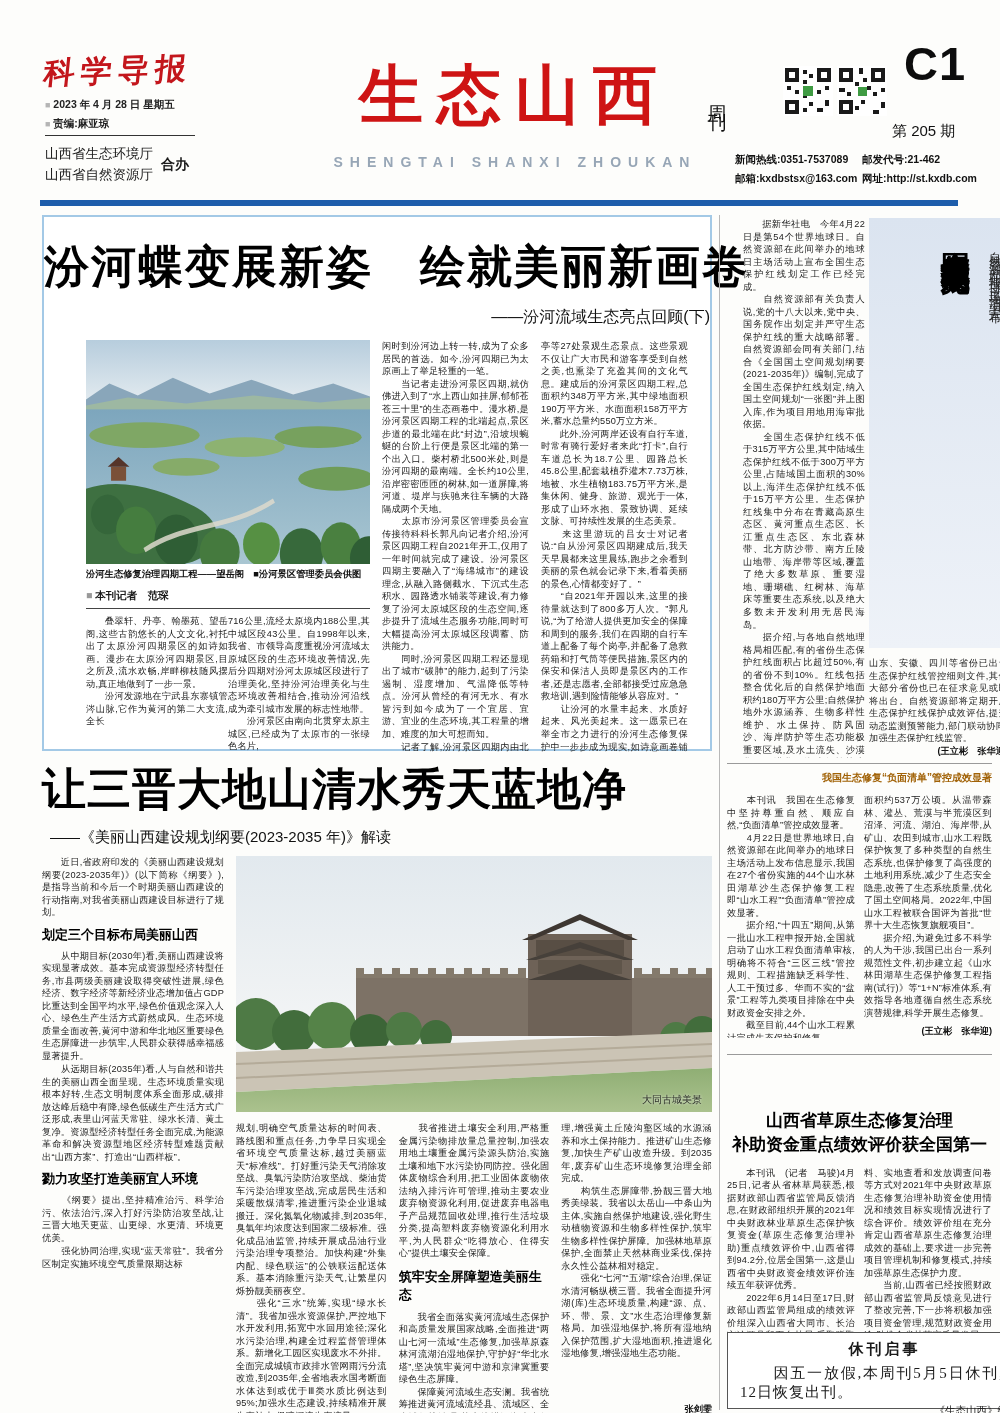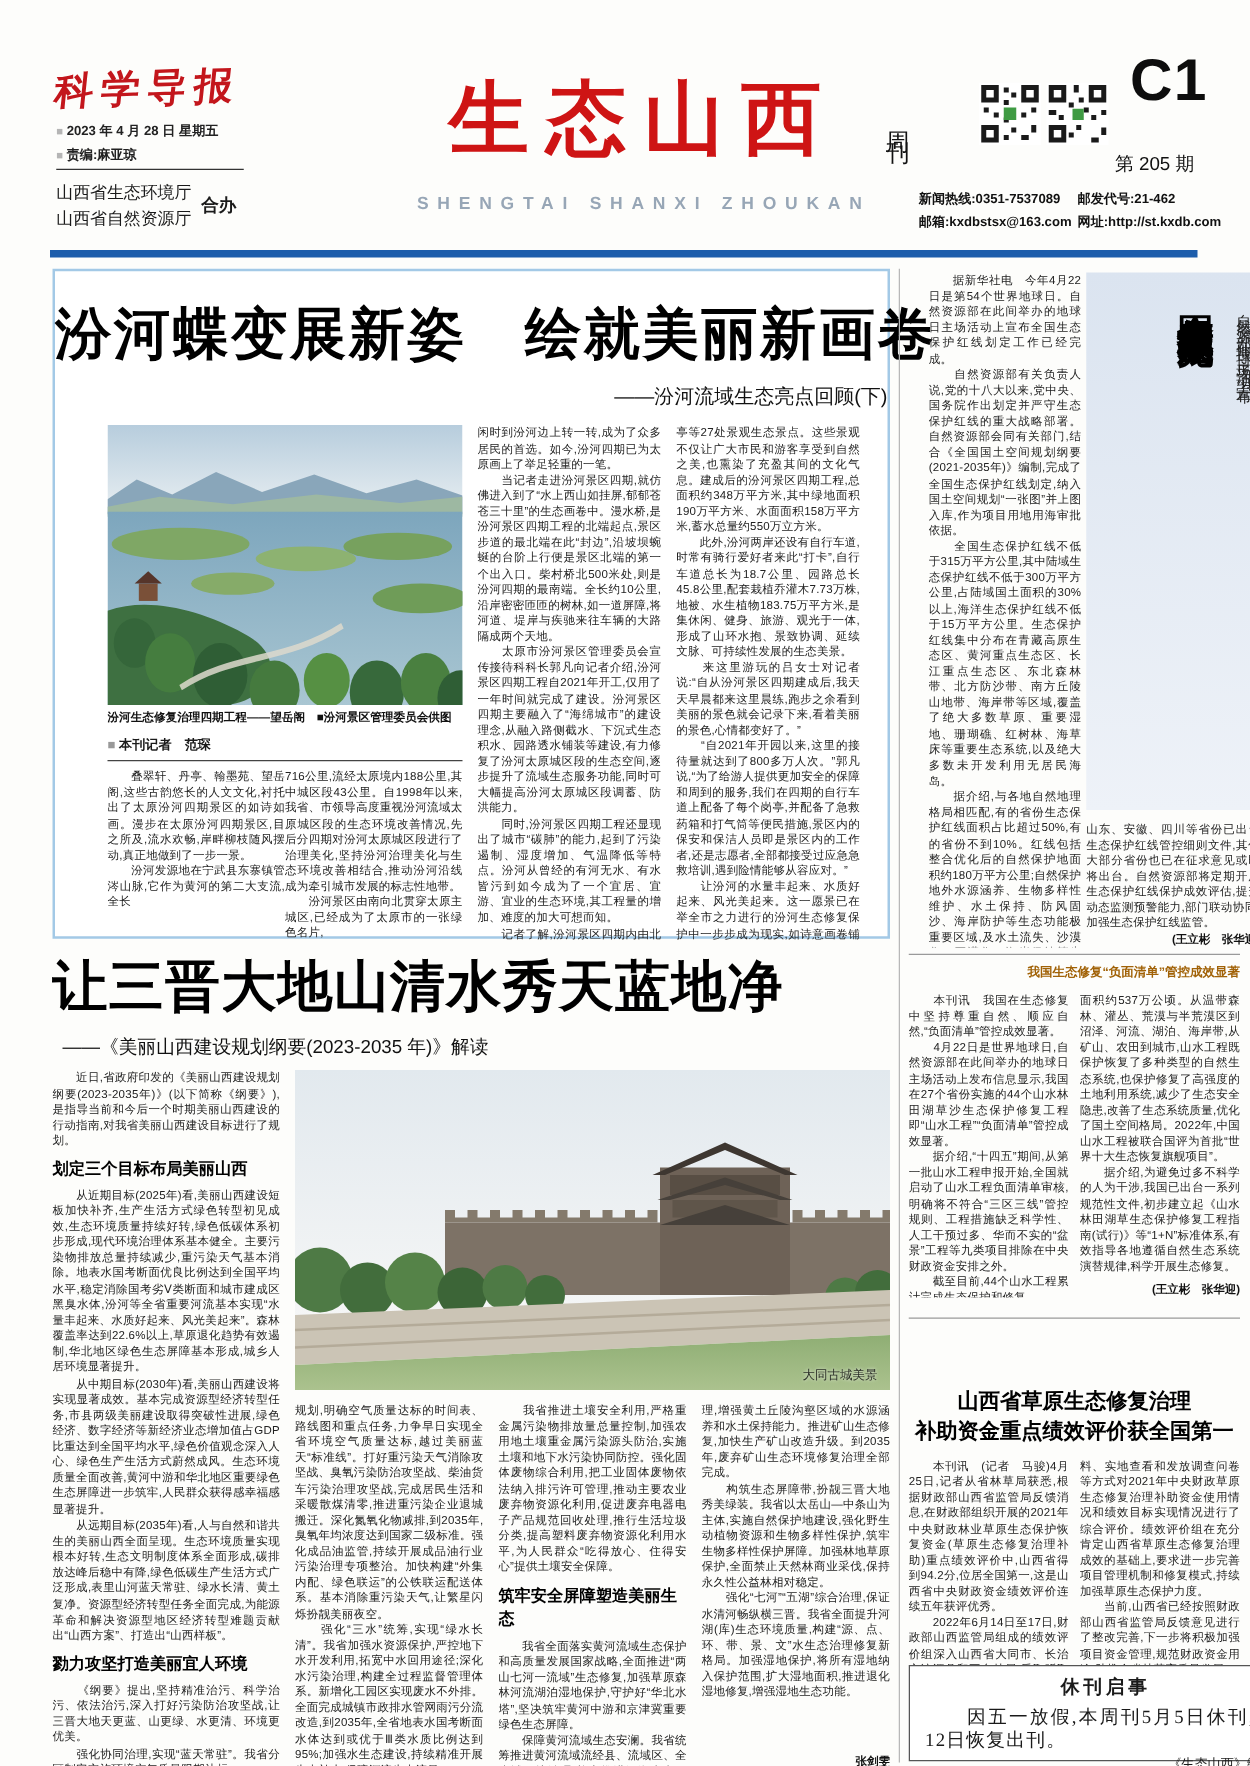--- a/index.html
+++ b/index.html
@@ -263,21 +263,20 @@
     </div>
   </div>
 
   <div class="article2">
     <div class="a2-headline">让三晋大地山清水秀天蓝地净</div>
     <div class="a2-subtitle">——《美丽山西建设规划纲要(2023-2035 年)》解读</div>
     <div class="a2-body">
       <div class="a2-left">
         <div class="bt">　　近日,省政府印发的《美丽山西建设规划纲要(2023-2035年)》(以下简称《纲要》),是指导当前和今后一个时期美丽山西建设的行动指南,对我省美丽山西建设目标进行了规划。</div>
         <div class="sec-head">划定三个目标布局美丽山西</div>
-        <div class="bt">　　从近期目标(2025年)看,美丽山西建设短板加快补齐,生产生活方式绿色转型初见成效,生态环境质量持续好转,绿色低碳体系初步形成,现代环境治理体系基本健全。主要污染物排放总量持续减少,重污染天气基本消除。地表水国考断面优良比例达到全国平均水平,稳定消除国考劣Ⅴ类断面和城市建成区黑臭水体,汾河等全省重要河流基本实现“水量丰起来、水质好起来、风光美起来”。森林覆盖率达到22.6%以上,草原退化趋势有效遏制,华北地区绿色生态屏障基本形成,城乡人居环境显著提升。</div>
         <div class="bt">　　从中期目标(2030年)看,美丽山西建设将实现显著成效。基本完成资源型经济转型任务,市县两级美丽建设取得突破性进展,绿色经济、数字经济等新经济业态增加值占GDP比重达到全国平均水平,绿色价值观念深入人心、绿色生产生活方式蔚然成风。生态环境质量全面改善,黄河中游和华北地区重要绿色生态屏障进一步筑牢,人民群众获得感幸福感显著提升。</div>
         <div class="bt">　　从远期目标(2035年)看,人与自然和谐共生的美丽山西全面呈现。生态环境质量实现根本好转,生态文明制度体系全面形成,碳排放达峰后稳中有降,绿色低碳生产生活方式广泛形成,表里山河蓝天常驻、绿水长清、黄土复净。资源型经济转型任务全面完成,为能源革命和解决资源型地区经济转型难题贡献出“山西方案”、打造出“山西样板”。</div>
         <div class="sec-head">勠力攻坚打造美丽宜人环境</div>
         <div class="bt">　　《纲要》提出,坚持精准治污、科学治污、依法治污,深入打好污染防治攻坚战,让三晋大地天更蓝、山更绿、水更清、环境更优美。</div>
         <div class="bt">　　强化协同治理,实现“蓝天常驻”。我省分区制定实施环境空气质量限期达标</div>
       </div>
       <div class="a2-right">
         <div class="photo2">
           <svg viewBox="0 0 476 256" preserveAspectRatio="none">
             <defs>

